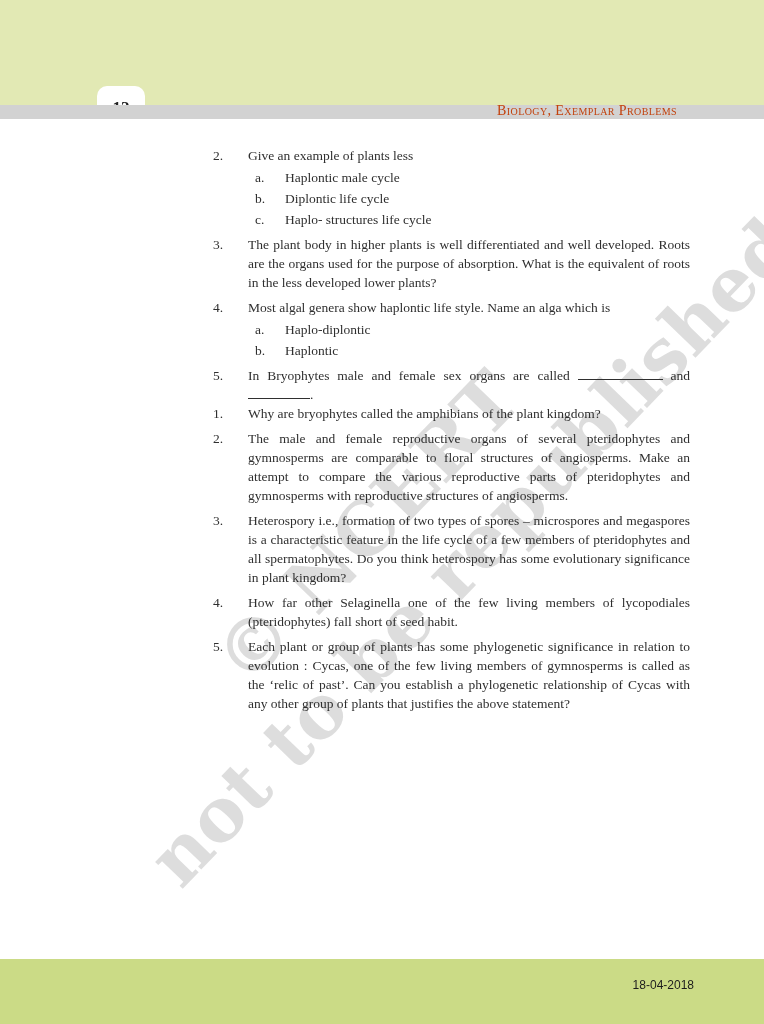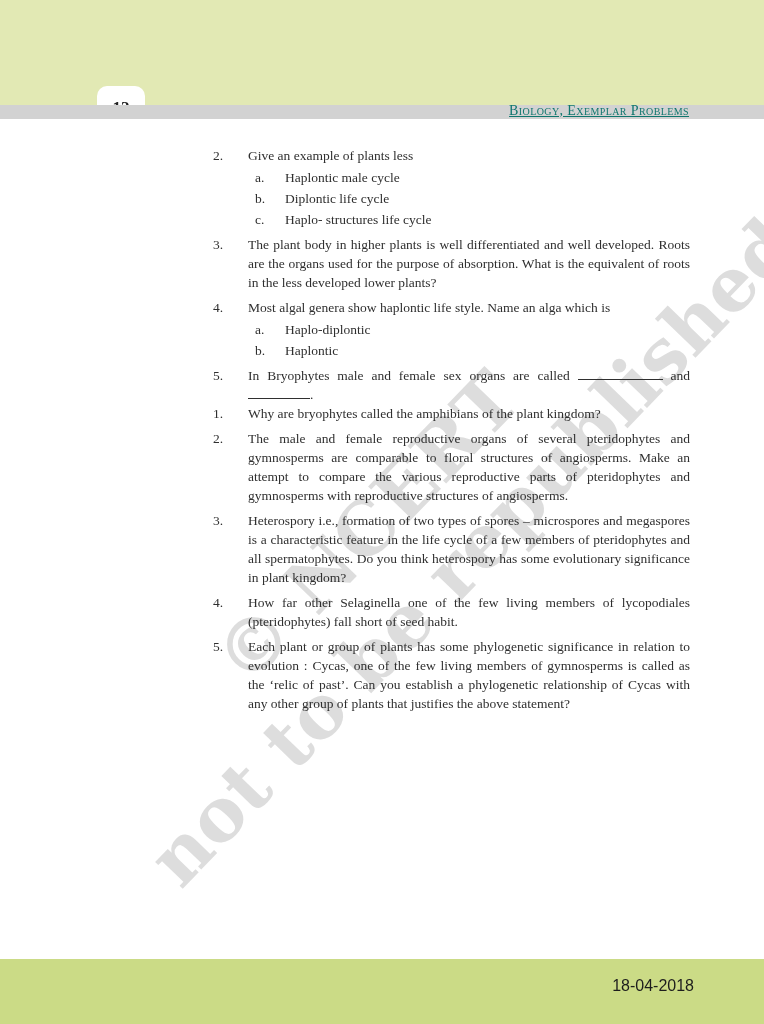--- a/index.html
+++ b/index.html
@@ -8,33 +8,33 @@
     background:#ffffff; color:#2f2f2f;
     font-family:"Liberation Serif","DejaVu Serif",serif;
     font-size:13.5px; line-height:19px;
   }
   
   .top-band { position:absolute; left:0; top:0; width:764px; height:105px; background:#e2e9b4; }
   .header-bar { position:absolute; left:0; top:105px; width:764px; height:14px; background:#d2d2d2; }
   .footer-band { position:absolute; left:0; top:959px; width:764px; height:65px; background:#cbdb86; }
   .footer-date {
     position:absolute; right:70px; top:17px;
-    font-family:"Liberation Sans",sans-serif; font-size:16px; color:#1d1d1d;
+    font-family:"Liberation Sans",sans-serif; font-size:12px; color:#1d1d1d;
   }
   
   .page-tab {
     position:absolute; left:97px; top:86px; width:48px; height:33px;
     background:#ffffff; border-radius:10px 10px 0 0;
     display:flex; align-items:flex-end; justify-content:center;
   }
   .page-tab span { font-weight:bold; font-size:17px; line-height:22px; color:#222; }
   
   .header-title {
-    position:absolute; right:75px; top:103px; line-height:16px;
-    font-variant:small-caps; font-size:14px; letter-spacing:0.4px; color:#0f766e;text-decoration:underline;
+    position:absolute; right:87px; top:103px; line-height:16px;
+    font-variant:small-caps; font-size:14px; letter-spacing:0.4px; color:#c2410c;
   }
   
   .watermark {
     position:absolute; left:10px; top:468px; width:780px; z-index:0;
     transform:rotate(-46deg); transform-origin:center;
     text-align:center; pointer-events:none;
     font-family:"DejaVu Serif",serif; font-weight:bold;
     font-size:74px; line-height:92px; color:rgba(150,150,150,0.32);
     white-space:nowrap;
   }

